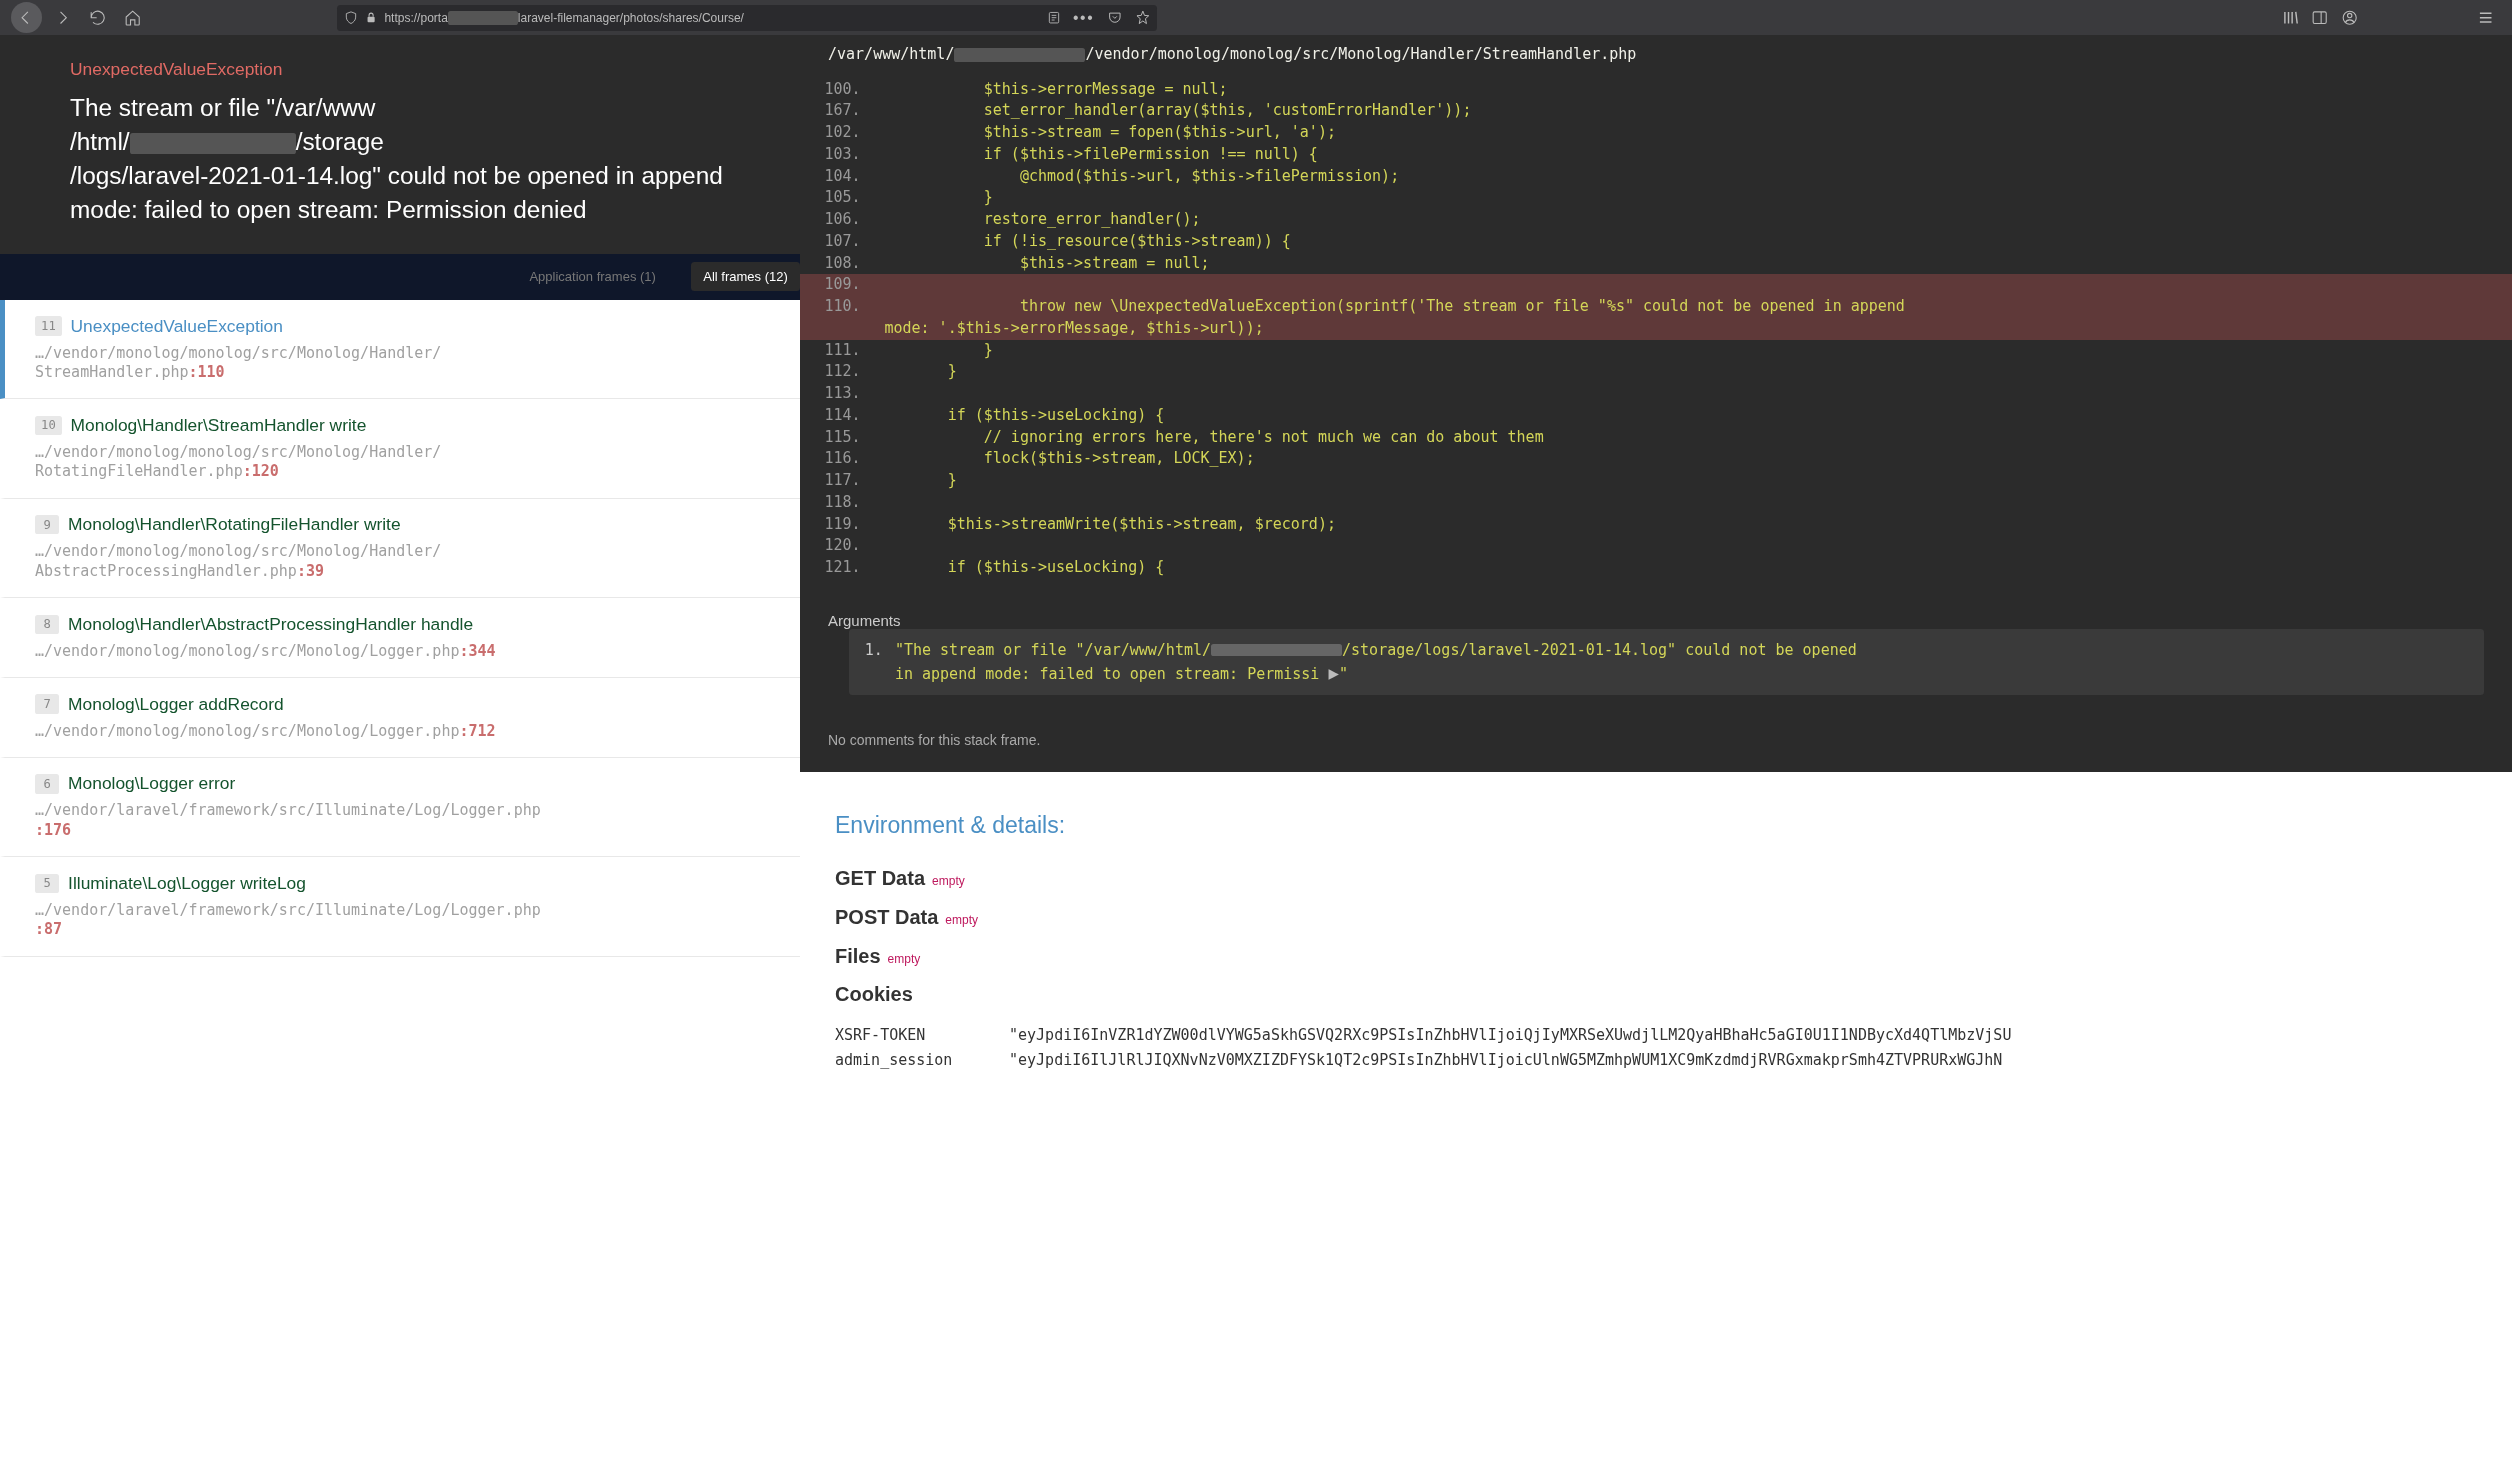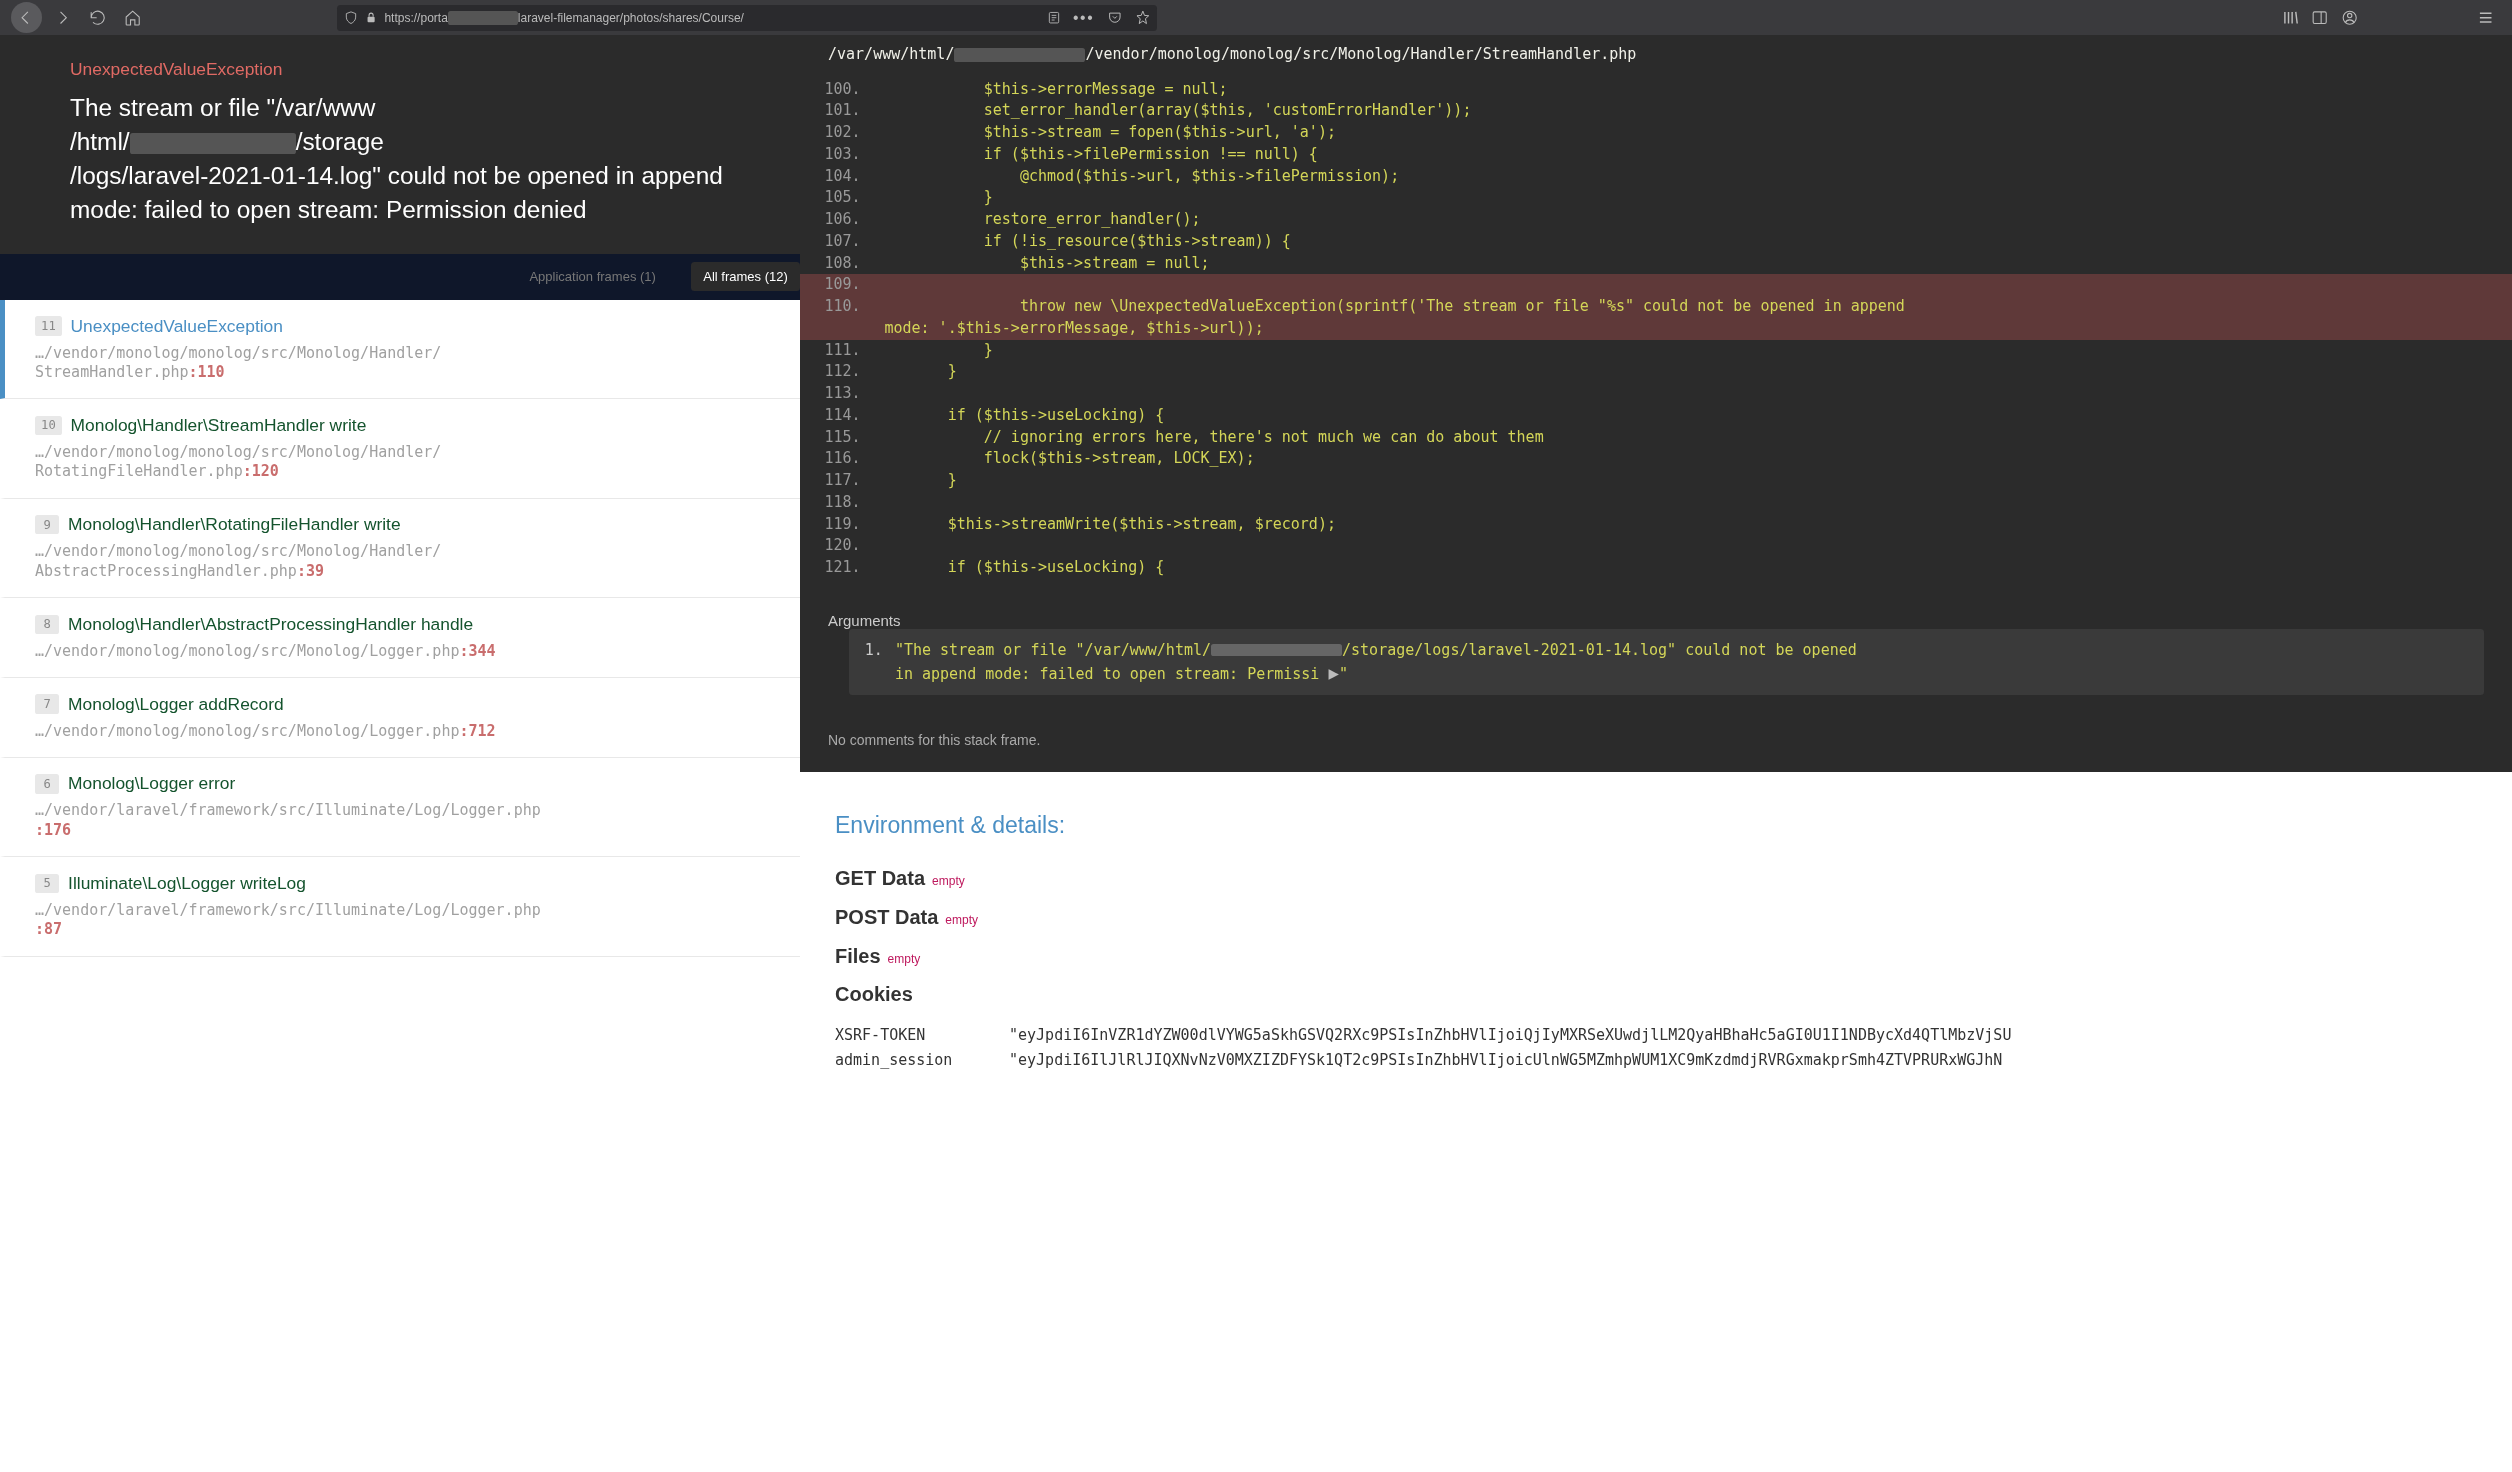--- a/index.html
+++ b/index.html
@@ -198,21 +198,21 @@
 
   <div class="right-col">
     <div class="code-section">
       <div class="file-path"><span>/var/www/html/</span><span class="path-blur"></span><span>/vendor/monolog/monolog/src/Monolog/Handler/StreamHandler.php</span></div>
       <div class="code-block" id="code-block">
           <div class="code-line">
             <span class="ln">100.</span>
             <span class="code-txt kw">            $this-&gt;errorMessage = null;</span>
           </div>
           <div class="code-line">
-            <span class="ln">101.</span>
+            <span class="ln">167.</span>
             <span class="code-txt kw">            set_error_handler(array($this, 'customErrorHandler'));</span>
           </div>
           <div class="code-line">
             <span class="ln">102.</span>
             <span class="code-txt kw">            $this-&gt;stream = fopen($this-&gt;url, 'a');</span>
           </div>
           <div class="code-line">
             <span class="ln">103.</span>
             <span class="code-txt kw">            if ($this-&gt;filePermission !== null) {</span>
           </div>

